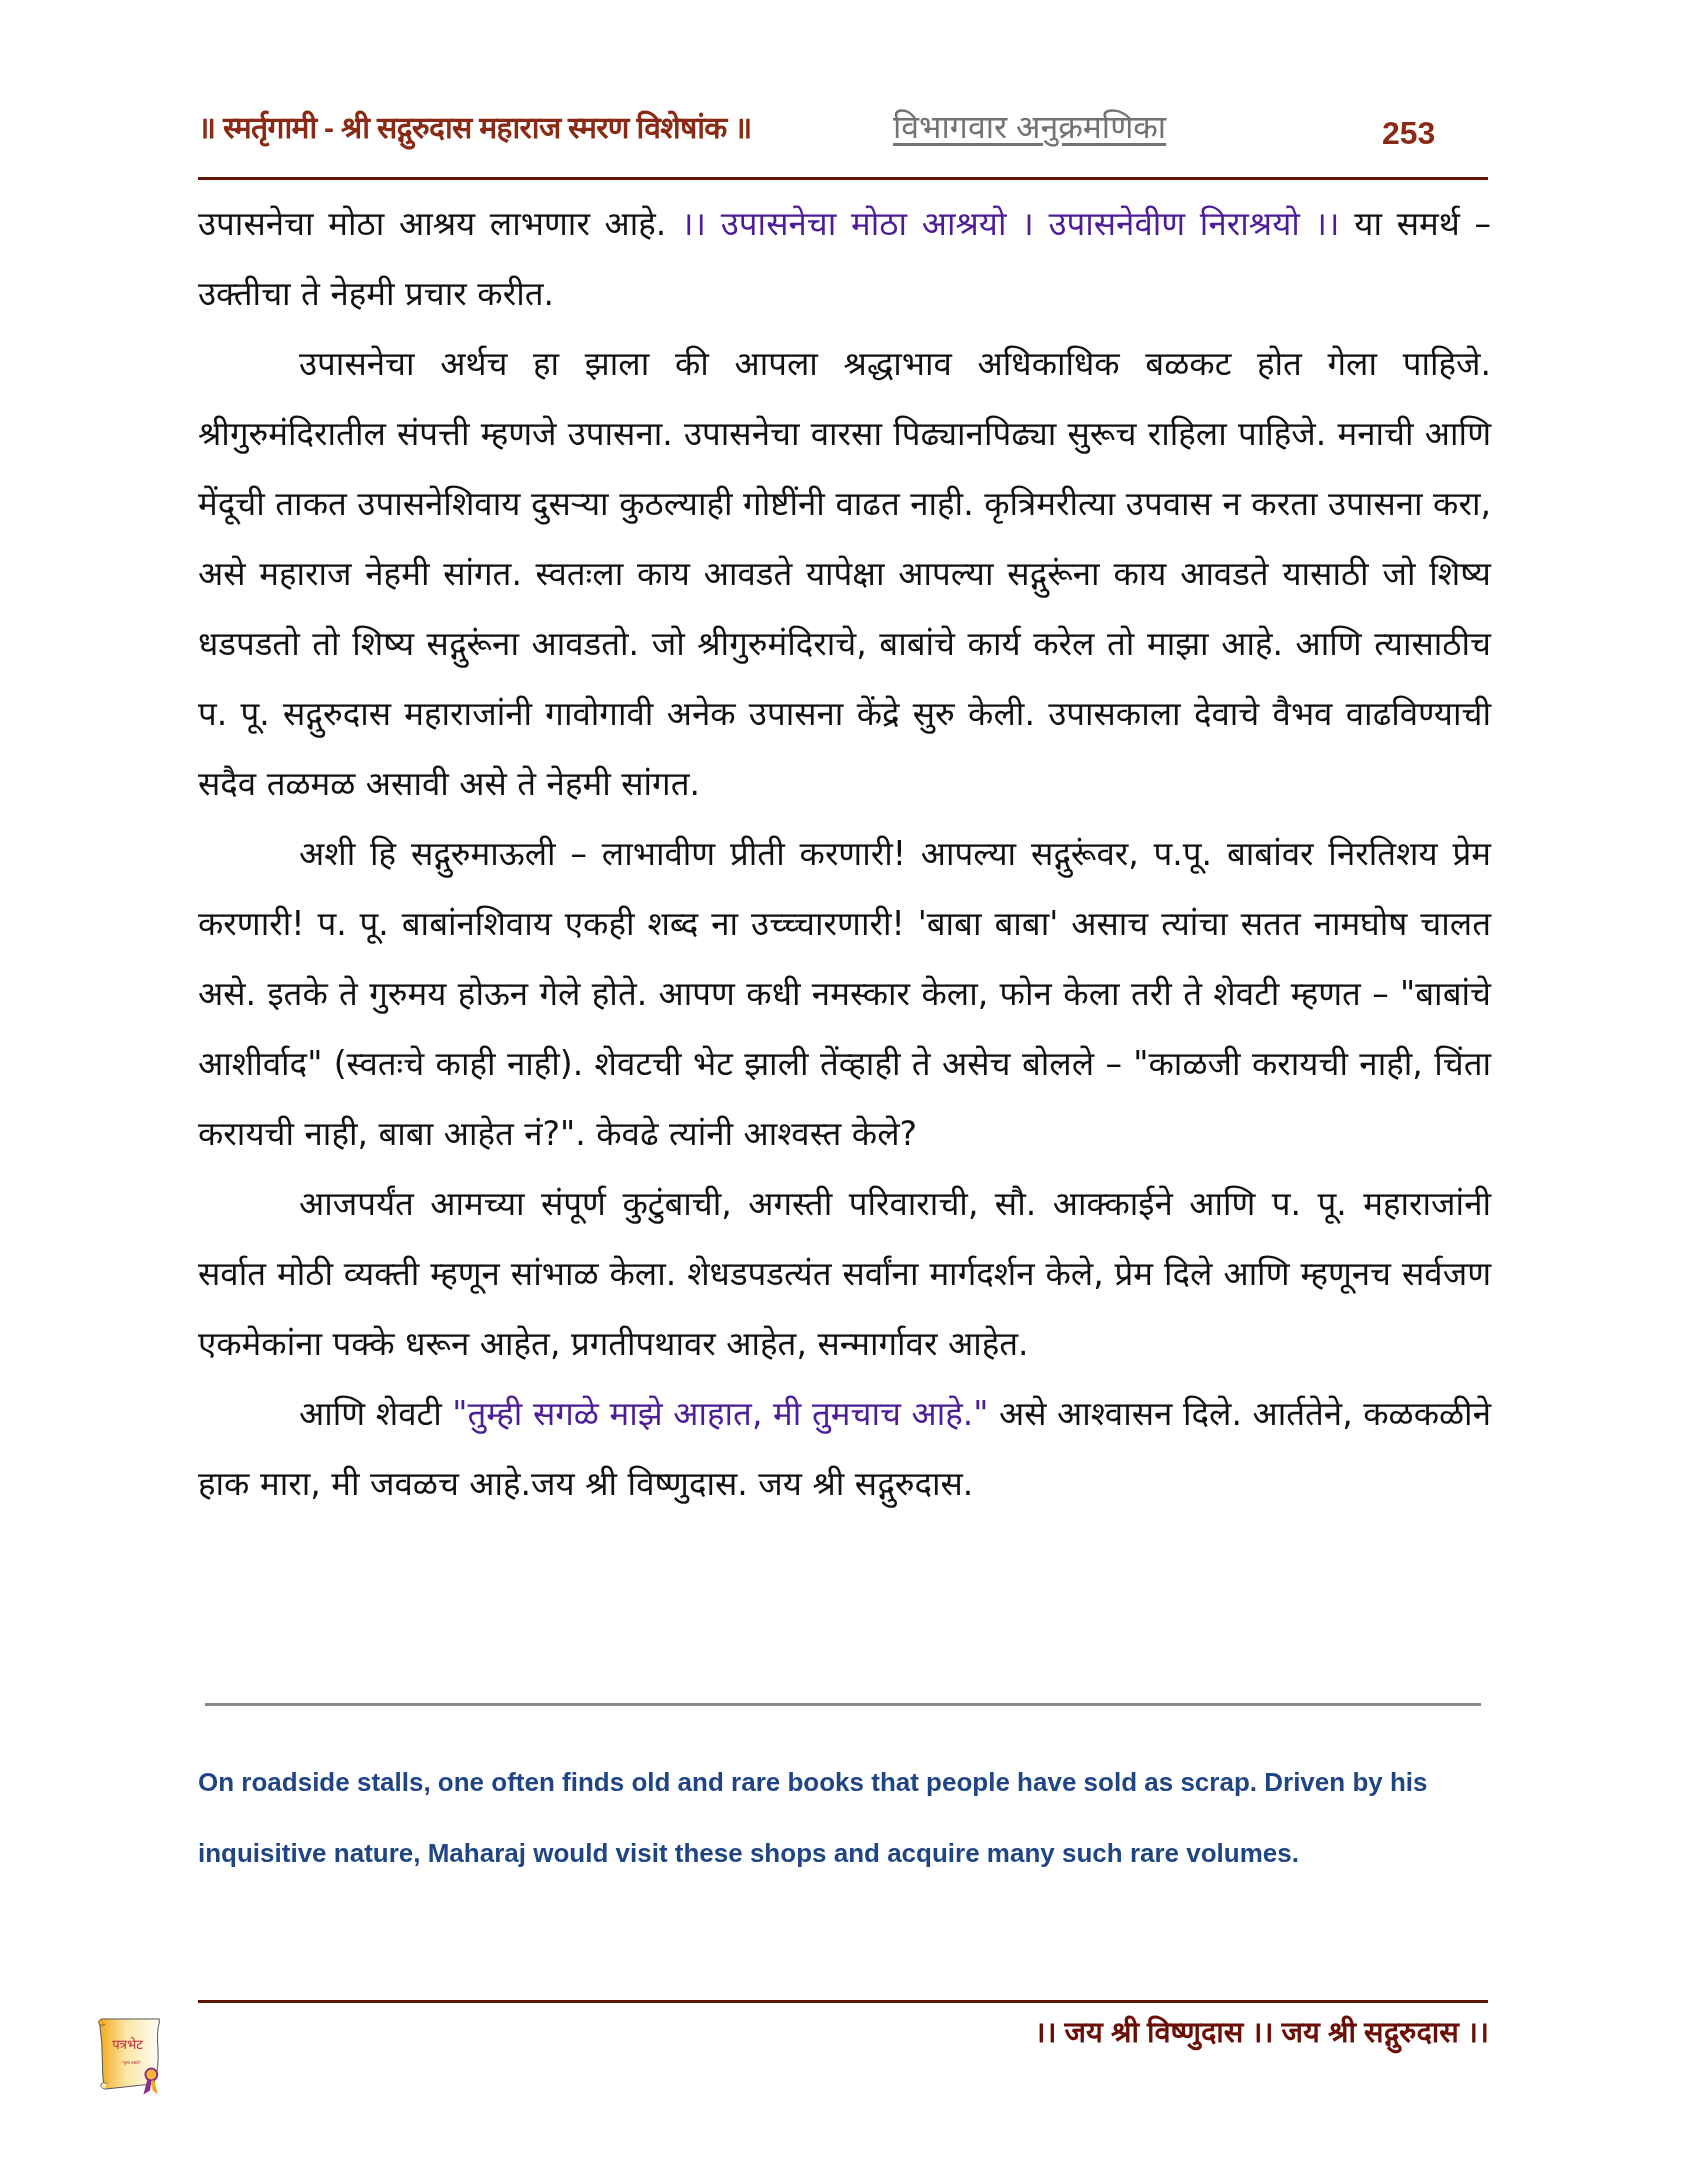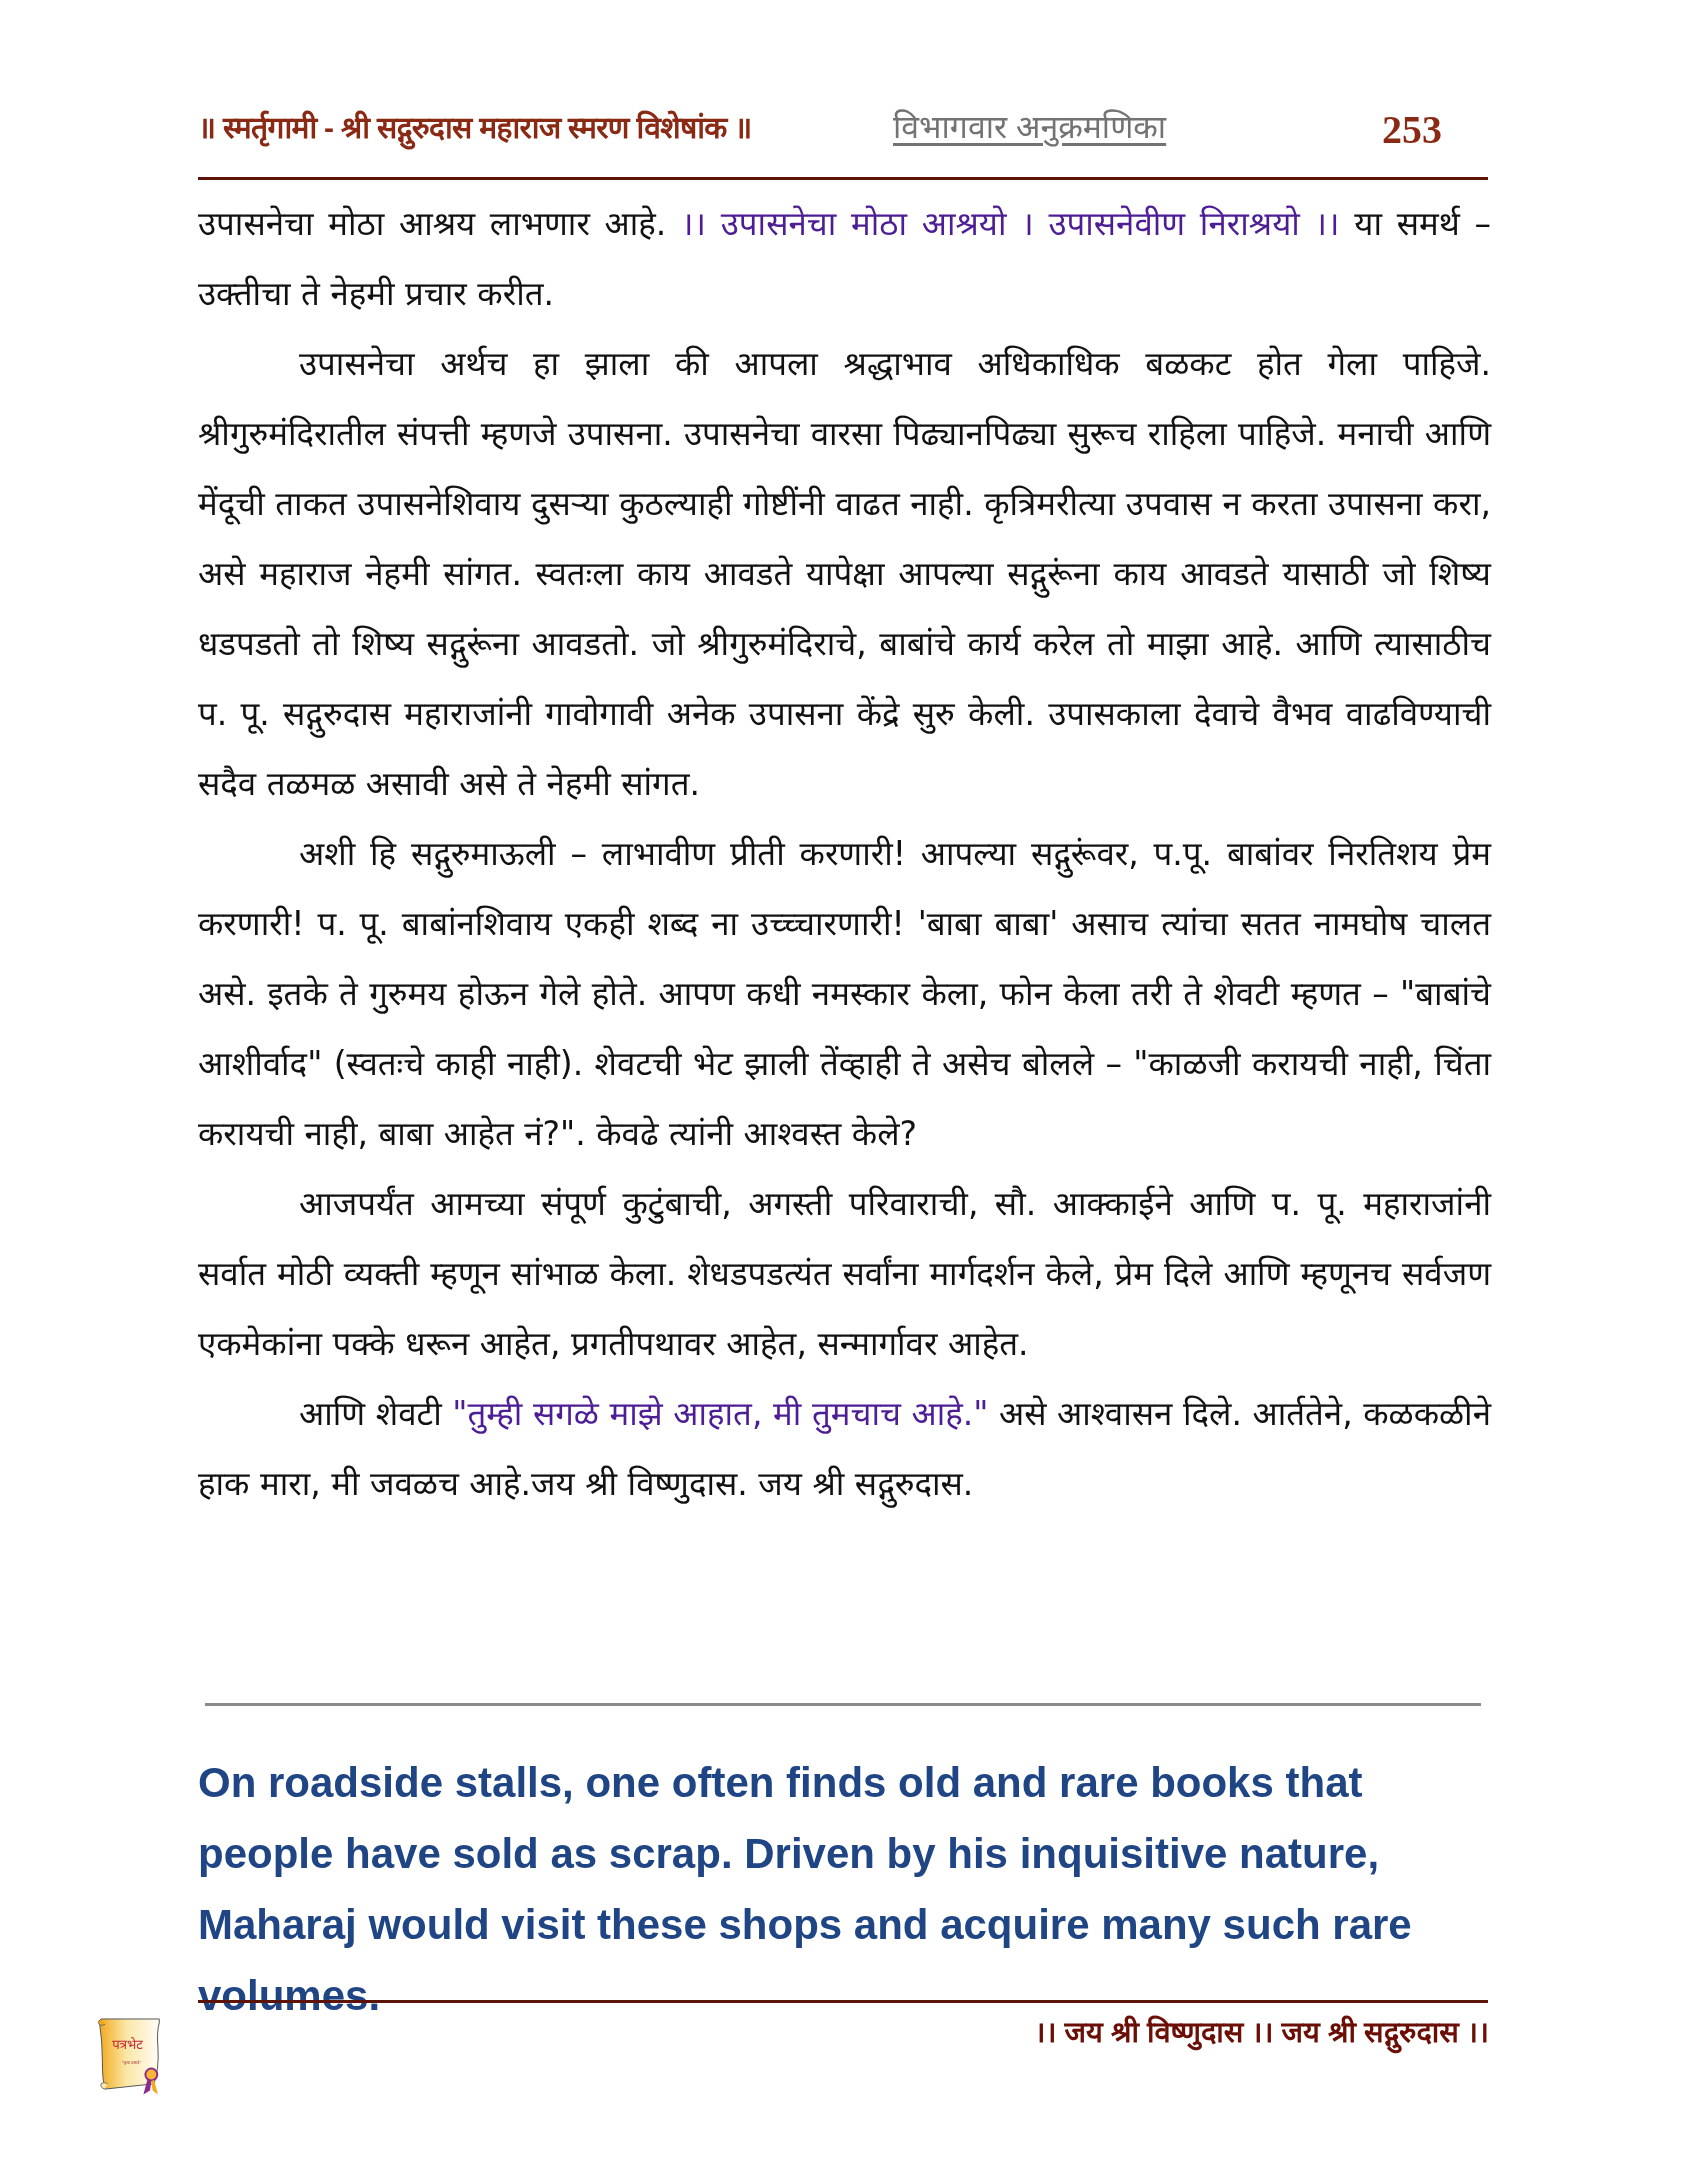--- a/index.html
+++ b/index.html
@@ -49,24 +49,24 @@
       color: #737373;
       text-decoration: underline;
       text-decoration-thickness: 2.6px;
       text-underline-offset: 5.3px;
       white-space: nowrap;
       cursor: pointer;
     }
     .page-number {
       position: absolute;
       left: 1184px;
-      top: 7px;
-      font-family: Liberation Serif, serif;
-      font-weight: bold;
-      font-size: 40px;
+      top: 16px;
+      font-family: Liberation Sans, sans-serif;
+      font-weight: bold;
+      font-size: 32px;
       color: #8b2a14;
     }
     .rule-top {
       position: absolute;
       left: 198px;
       top: 177px;
       width: 1290px;
       height: 3.3px;
       background: #5c1408;
     }
@@ -104,21 +104,21 @@
     }
 
     
     .english-blurb {
       position: absolute;
       left: 198px;
       top: 1747px;
       width: 1290px;
       font-family: "Liberation Sans", "DejaVu Sans", sans-serif;
       font-weight: bold;
-      font-size: 42px;
+      font-size: 26px;
       line-height: 71px;
       color: #1f4585;
       margin: 0;
     }
 
     
     .rule-bottom {
       position: absolute;
       left: 198px;
       top: 2000px;

